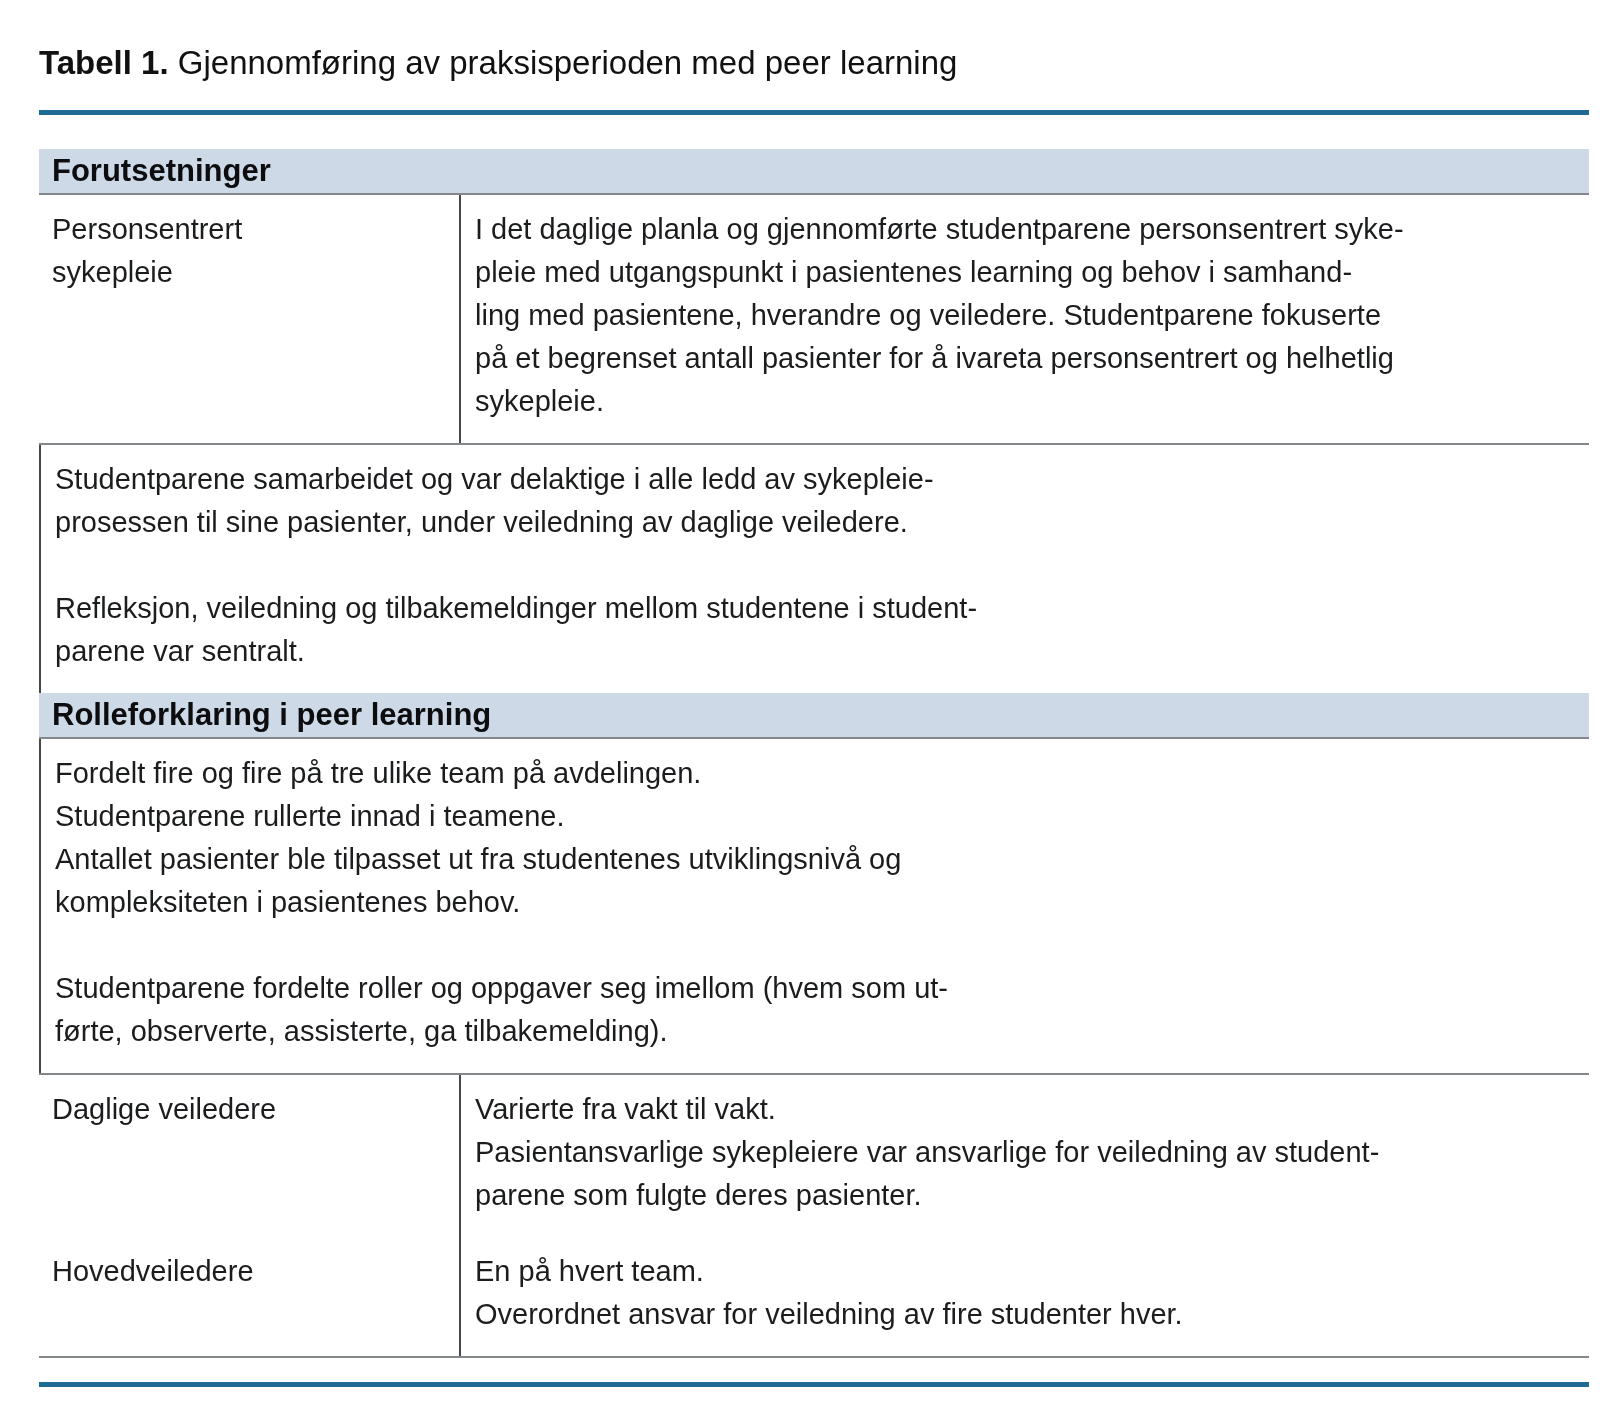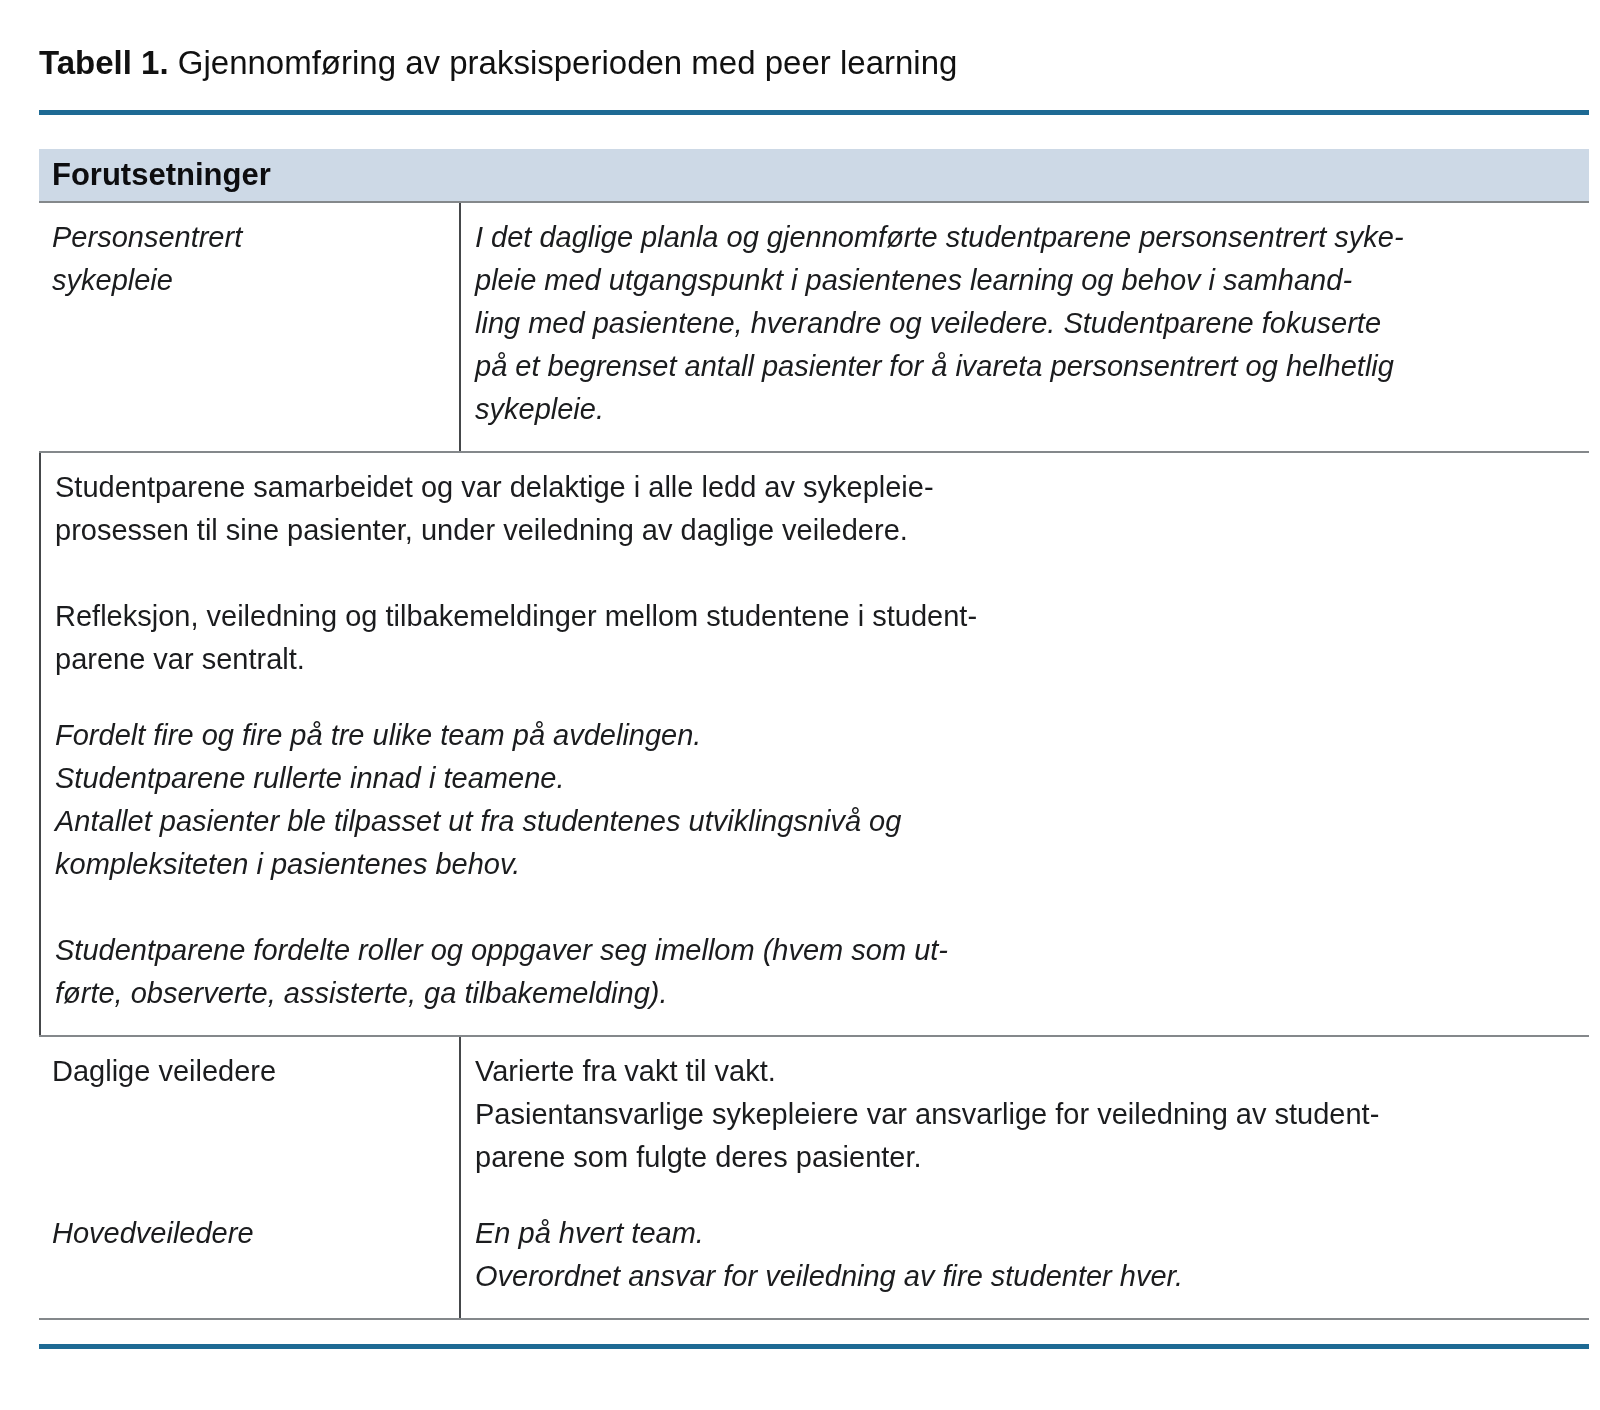--- a/index.html
+++ b/index.html
@@ -17,26 +17,26 @@
   }
   .figure{margin:0 39px;width:1550px;}
   .title{
     padding-top:42px;font-size:33px;line-height:42px;font-weight:400;color:#111;
   }
   .title .num{font-weight:700;}
   .top-rule,.bottom-rule{height:5px;background:var(--accent);}
   .top-rule{margin-top:26px;}
   .tbl{margin-top:34px;}
   .band{
-    background:var(--band-bg);height:54px;display:flex;align-items:center;
+    background:var(--band-bg);height:46px;display:flex;align-items:center;
     padding-left:13px;font-size:31px;font-weight:700;color:#0d0d0f;
     border-bottom:2px solid var(--row-rule);
   }
   .trow{display:flex;font-size:29px;line-height:43px;}
-  .trow.ruled{border-bottom:2px solid var(--row-rule);font-style:italic;}
+  .trow.ruled{border-bottom:2px solid var(--row-rule);}
   .cell-label{
     width:420px;flex:0 0 420px;padding:13px 12px 20px 13px;white-space:pre-line;
   }
   .cell-content{
     flex:1;border-left:2px solid var(--divider);
     padding:13px 18px 20px 14px;white-space:pre-line;
   }
   .bottom-rule{margin-top:24px;}
 </style>
 </head>
@@ -68,20 +68,23 @@
     </div>
 
     <div class="trow">
       <div class="cell-content">Studentparene samarbeidet og var delaktige i alle ledd av sykepleie-
 prosessen til sine pasienter, under veiledning av daglige veiledere.
 
 Refleksjon, veiledning og tilbakemeldinger mellom studentene i student-
 parene var sentralt.</div>
     </div>
 
+    <div class="band">
+      <span>Rolleforklaring i peer learning</span>
+    </div>
 
     <div class="trow ruled">
       <div class="cell-content">Fordelt fire og fire på tre ulike team på avdelingen.
 Studentparene rullerte innad i teamene.
 Antallet pasienter ble tilpasset ut fra studentenes utviklingsnivå og
 kompleksiteten i pasientenes behov.
 
 Studentparene fordelte roller og oppgaver seg imellom (hvem som ut-
 førte, observerte, assisterte, ga tilbakemelding).</div>
     </div>

